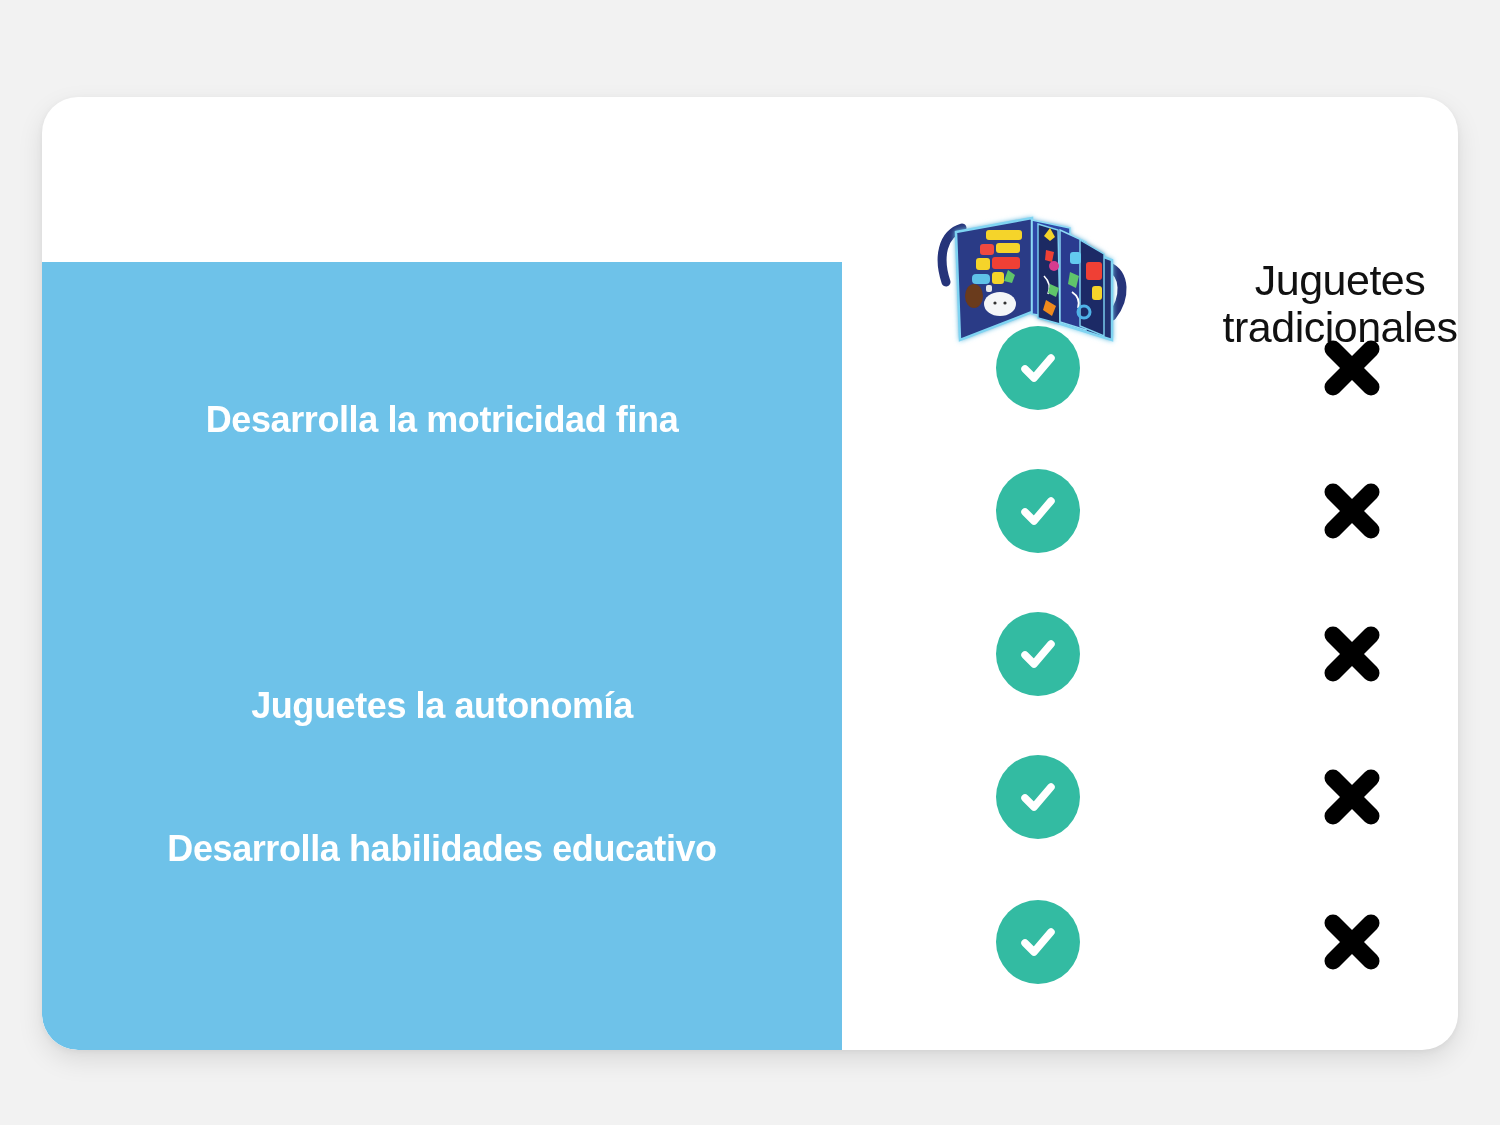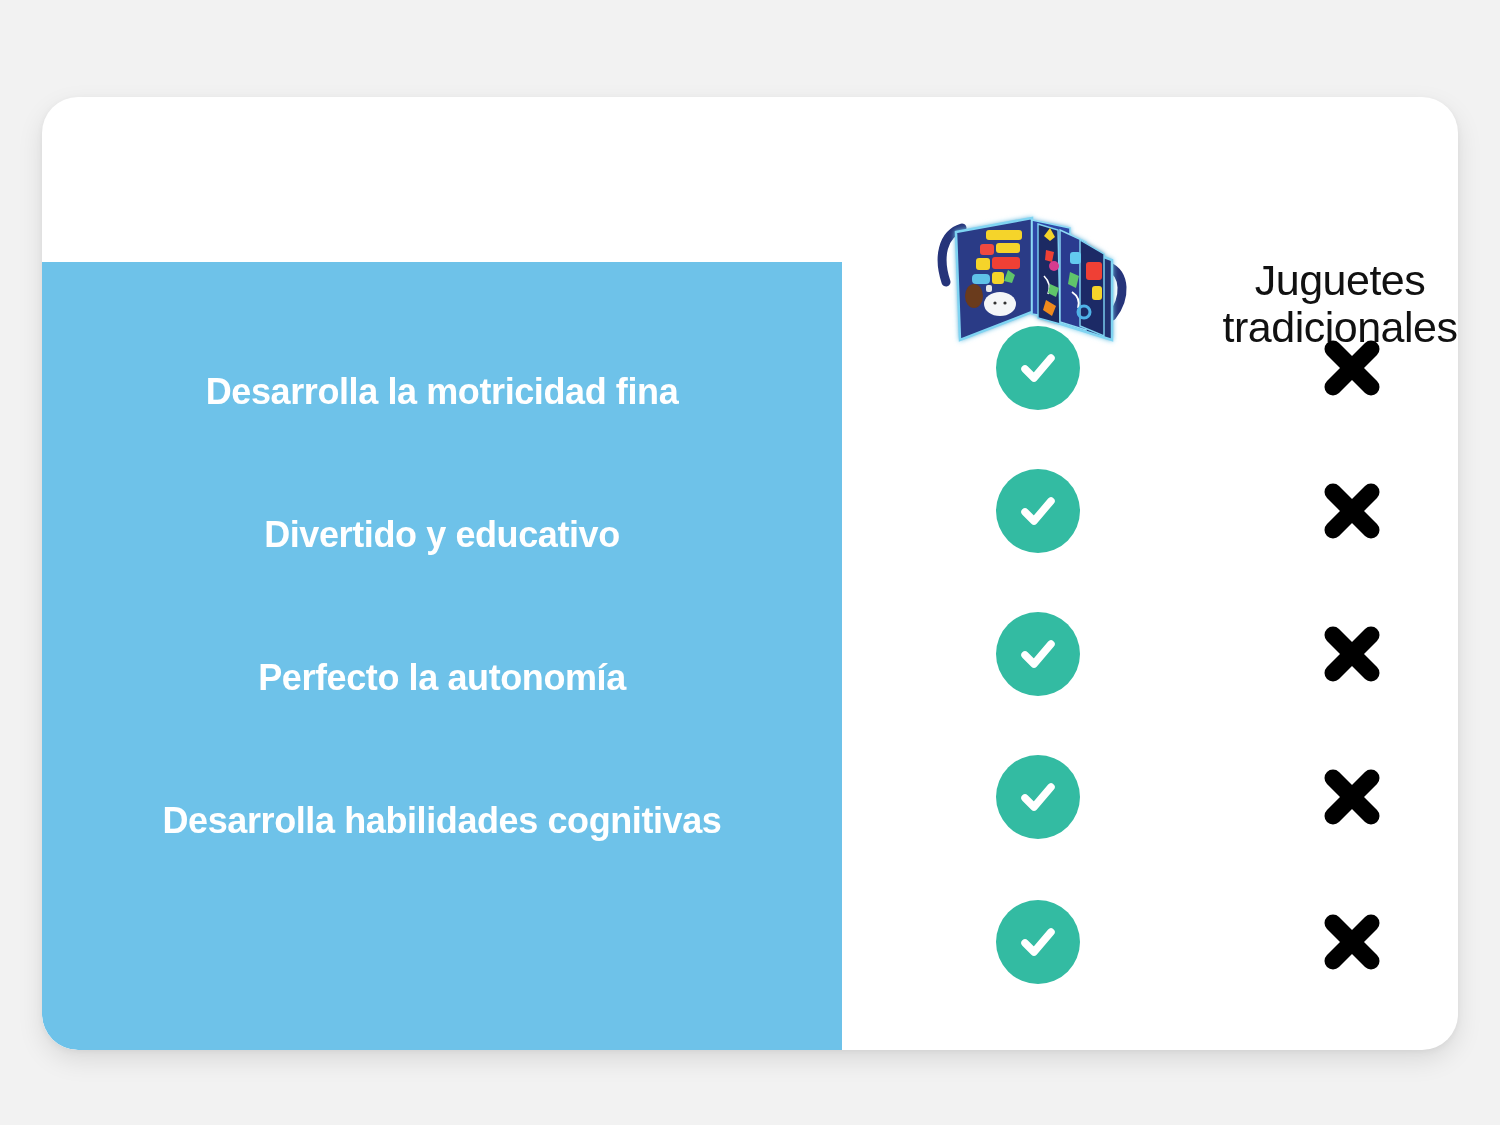--- a/index.html
+++ b/index.html
@@ -42,20 +42,21 @@
 
   .feature-row {
     position: absolute;
     left: 0;
     width: 800px;
     height: 40px;
     display: flex;
     align-items: center;
     justify-content: center;
     padding: 0 26px;
+    margin-top: 28px;
   }
   .feature-row-text {
     color: #ffffff;
     font-family: "Liberation Sans", sans-serif;
     font-weight: bold;
     font-size: 36px;
     line-height: 40px;
     letter-spacing: -0.4px;
     white-space: nowrap;
     text-align: center;
@@ -116,30 +117,27 @@
 <body>
 
 <div id="comparison-card">
 
   <div id="feature-panel">
 
     <div class="feature-row" style="top:110px;">
       <span class="feature-row-text">Desarrolla la motricidad fina</span>
     </div>
 
-    <div class="feature-row" style="top:253px;">
-      <span class="feature-row-text">Divertido y educativo</span>
-    </div>
 
     <div class="feature-row" style="top:396px;">
-      <span class="feature-row-text">Perfecto la autonomía</span>
+      <span class="feature-row-text">Juguetes la autonomía</span>
     </div>
 
     <div class="feature-row" style="top:539px;">
-      <span class="feature-row-text">Desarrolla habilidades cognitivas</span>
+      <span class="feature-row-text">Desarrolla habilidades educativo</span>
     </div>
 
 
   </div>
 
   <div id="product-thumb">
     <svg width="232" height="152" viewBox="0 0 232 152" xmlns="http://www.w3.org/2000/svg">
       <defs>
         <filter id="glow" x="-25%" y="-25%" width="150%" height="150%">
           <feGaussianBlur stdDeviation="2.6" result="b"></feGaussianBlur>

